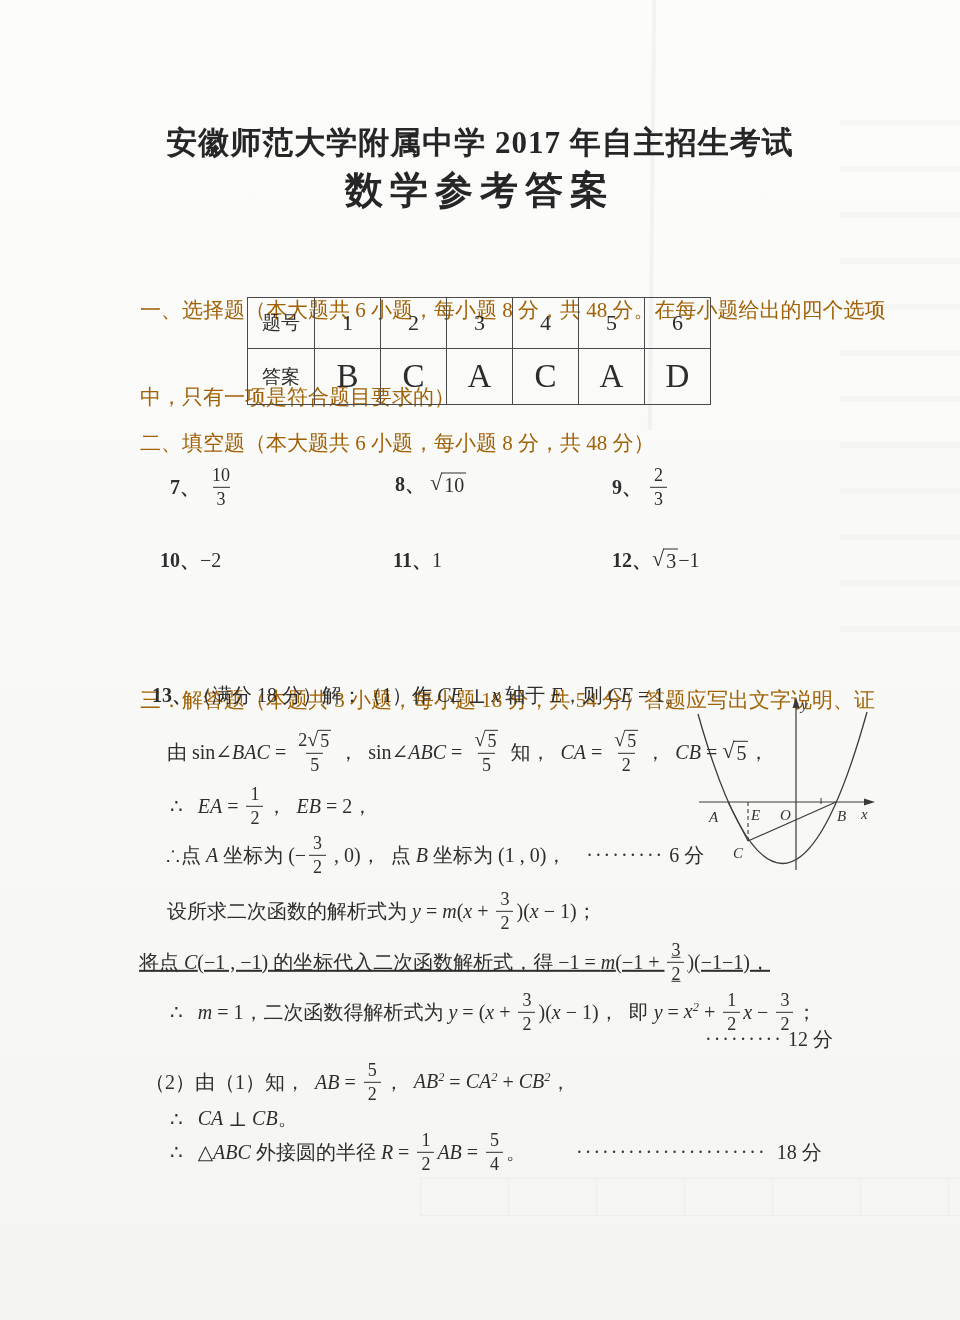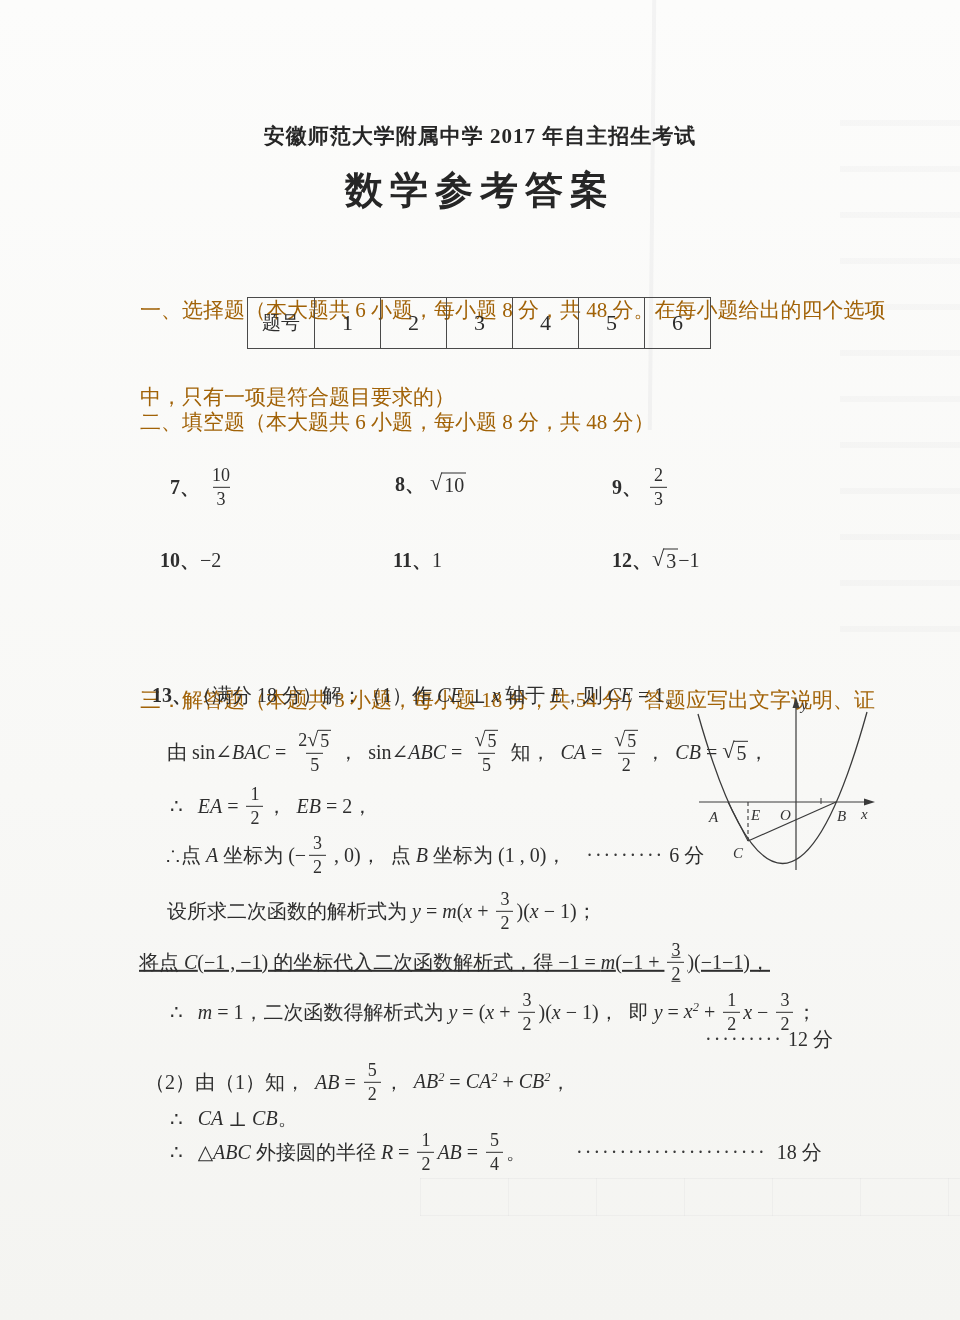--- a/index.html
+++ b/index.html
@@ -17,21 +17,21 @@
     background:rgba(110,110,115,0.06);transform:rotate(.6deg);}
   .ghost-grid{position:absolute;left:420px;top:1178px;width:540px;height:36px;
     border-top:1px solid rgba(110,110,125,0.10);
     border-bottom:1px solid rgba(110,110,125,0.08);
     background:repeating-linear-gradient(90deg,rgba(110,110,125,0.08) 0 1px,transparent 1px 88px);
     opacity:.6;}
   .ghost-right{position:absolute;right:0;top:120px;width:120px;height:520px;
     background:repeating-linear-gradient(180deg,rgba(120,120,130,0.04) 0 6px,transparent 6px 46px);}
 
   .doc-title{position:absolute;left:0;right:0;top:122px;text-align:center;
-    font-size:21px;font-weight:bold;letter-spacing:1px;color:#262626;}
+    font-size:31px;font-weight:bold;letter-spacing:1px;color:#262626;}
   .doc-subtitle{position:absolute;left:0;right:0;top:165px;text-align:center;
     font-size:38px;font-weight:bold;letter-spacing:7px;color:#262626;}
 
   .heading{position:absolute;font-size:21px;line-height:29px;color:#a16207;white-space:pre;}
 
   
   table.anskey{position:absolute;left:247px;top:297px;border-collapse:collapse;padding-left:21px;}
   table.anskey td{border:1.4px solid #4a4a4a;text-align:center;vertical-align:middle;}
   table.anskey td.lab{width:64px;font-size:19px;}
   table.anskey tr.r1 td{height:48px;}
@@ -82,24 +82,33 @@
     <tbody>
         <tr class="r1">
       <td class="lab">题号</td>
       <td class="num">1</td>
       <td class="num">2</td>
       <td class="num">3</td>
       <td class="num">4</td>
       <td class="num">5</td>
       <td class="num">6</td>
     </tr>
+    <tr class="r2">
+      <td class="lab">答案</td>
+      <td class="ansl">B</td>
+      <td class="ansl">C</td>
+      <td class="ansl">A</td>
+      <td class="ansl">C</td>
+      <td class="ansl">A</td>
+      <td class="ansl">D</td>
+    </tr>
   </tbody>
     </table>
 
-  <div class="heading" style="left:140px;top:408px;">二、填空题（本大题共 6 小题，每小题 8 分，共 48 分）</div>
+  <div class="heading" style="left:140px;top:429px;">二、填空题（本大题共 6 小题，每小题 8 分，共 48 分）</div>
 
   <div class="mline" style="left:170px;top:487px;"><span class="mtxt mlbl">7、 </span><span class="mfrac"><span class="fnum"><span class="mtxt">10</span></span><span class="fden"><span class="mtxt">3</span></span></span></div>
   <div class="mline" style="left:395px;top:484px;"><span class="mtxt mlbl">8、 </span><span class="msqrt"><span class="radical">√</span><span class="radicand">10</span></span></div>
   <div class="mline" style="left:612px;top:487px;"><span class="mtxt mlbl">9、 </span><span class="mfrac"><span class="fnum"><span class="mtxt">2</span></span><span class="fden"><span class="mtxt">3</span></span></span></div>
   <div class="mline" style="left:160px;top:560px;"><span class="mtxt mlbl">10、</span><span class="mtxt">−2</span></div>
   <div class="mline" style="left:393px;top:560px;"><span class="mtxt mlbl">11、</span><span class="mtxt">1</span></div>
   <div class="mline" style="left:612px;top:560px;"><span class="mtxt mlbl">12、</span><span class="msqrt"><span class="radical">√</span><span class="radicand">3</span></span><span class="mtxt">−1</span></div>
 
   <div class="heading" style="left:140px;top:628px;">
     <div>三．解答题（本题共 3 小题，每小题 18 分，共 54 分）答题应写出文字说明、证</div>

